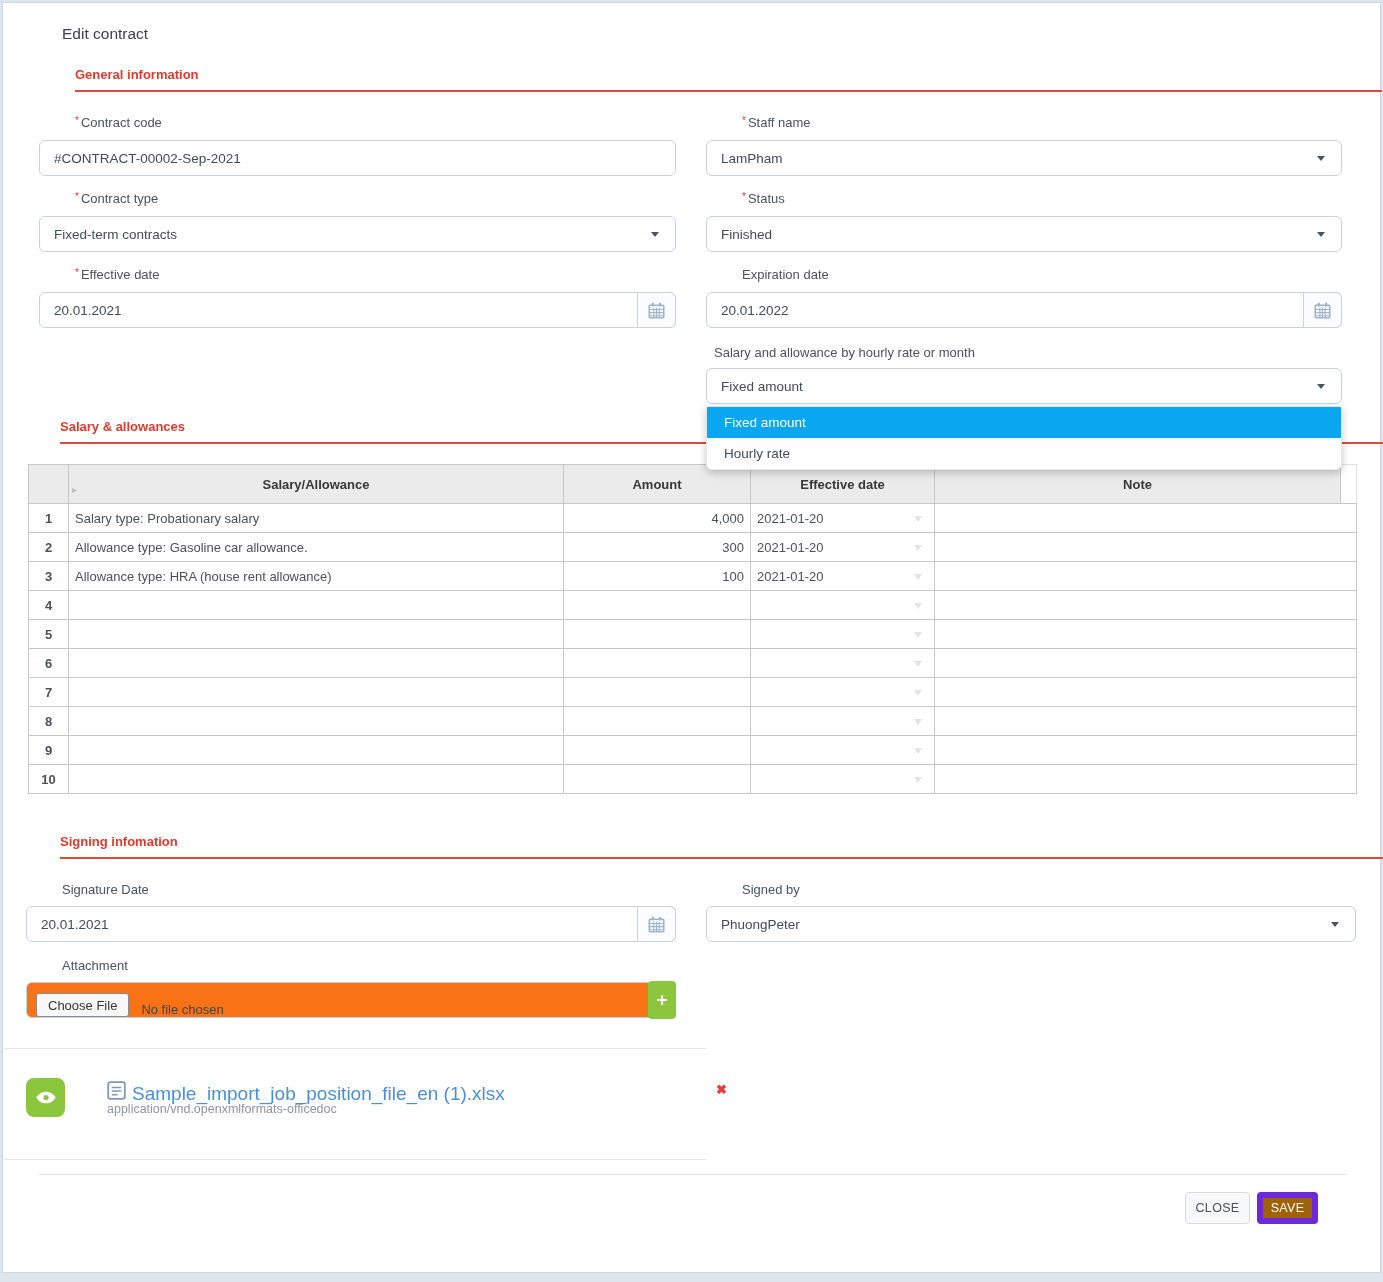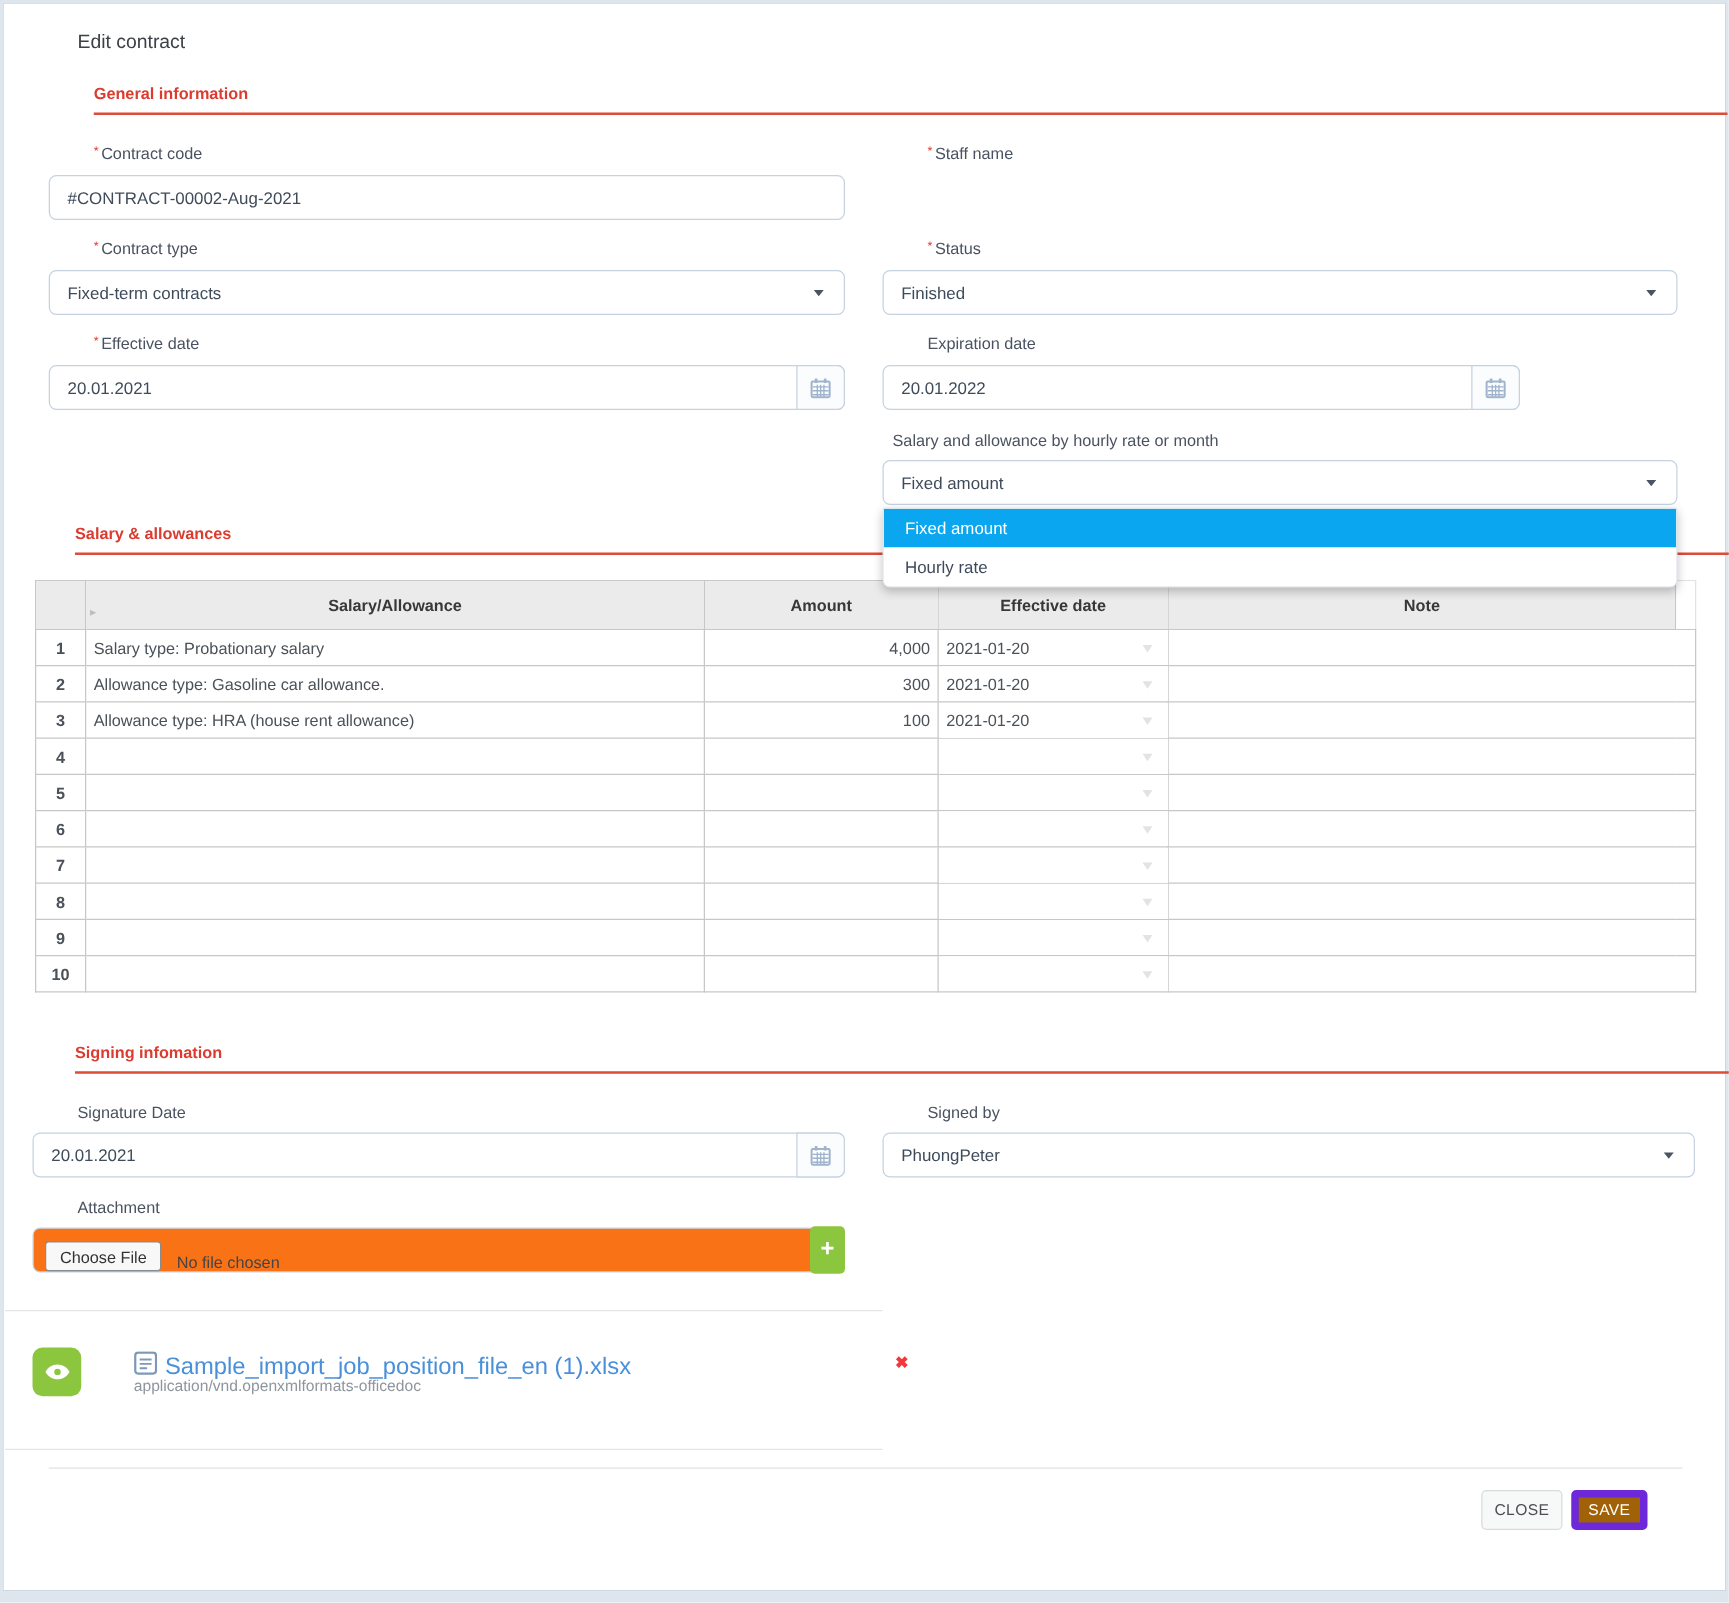--- a/index.html
+++ b/index.html
@@ -115,24 +115,28 @@
 
 <div class="card">
 
   <div class="abs page-title" style="left:23px; top:22px;">Edit contract</div>
 
   <div class="abs sec-head" style="left:36px; top:64px;">General information</div>
   <div class="abs sec-line" style="left:36px; top:87px; width:1307px;"></div>
 
   <div class="abs flabel" style="left:36px; top:112px;"><span class="req">*</span><span>Contract code</span></div>
   <div class="ctrl" style="left:36px; top:137px; width:637px;">
-      <span>#CONTRACT-00002-Aug-2021</span>
+      <span>#CONTRACT-00002-Sep-2021</span>
     </div>
 
   <div class="abs flabel" style="left:703px; top:112px;"><span class="req">*</span><span>Staff name</span></div>
+  <div class="ctrl" style="left:703px; top:137px; width:636px;">
+      <span>LamPham</span>
+      <span class="caret"></span>
+    </div>
 
   <div class="abs flabel" style="left:36px; top:188px;"><span class="req">*</span><span>Contract type</span></div>
   <div class="ctrl" style="left:36px; top:213px; width:637px;">
       <span>Fixed-term contracts</span>
       <span class="caret"></span>
     </div>
 
   <div class="abs flabel" style="left:703px; top:188px;"><span class="req">*</span><span>Status</span></div>
   <div class="ctrl" style="left:703px; top:213px; width:636px;">
       <span>Finished</span>
@@ -146,21 +150,21 @@
       <svg width="17" height="17" viewBox="0 0 16 16">
           <rect x="1.2" y="3" width="13.6" height="11.8" rx="1" fill="none" stroke="#9fb3cc" stroke-width="1.5"></rect>
           <rect x="3.6" y="0.8" width="2" height="3.4" fill="#9fb3cc"></rect>
           <rect x="10.4" y="0.8" width="2" height="3.4" fill="#9fb3cc"></rect>
           <path d="M2 7h12M2 10h12M2 13h12M5.5 5.5v9M8 5.5v9M10.5 5.5v9" stroke="#9fb3cc" stroke-width="1"></path>
         </svg>
     </span>
   </div>
 
   <div class="abs flabel" style="left:703px; top:264px;"><span>Expiration date</span></div>
-  <div class="ctrl" style="left:703px; top:289px; width:510px;">
+  <div class="ctrl" style="left:703px; top:289px; width:636px;">
     <span>20.01.2022</span>
     <span class="cal">
       <svg width="17" height="17" viewBox="0 0 16 16">
           <rect x="1.2" y="3" width="13.6" height="11.8" rx="1" fill="none" stroke="#9fb3cc" stroke-width="1.5"></rect>
           <rect x="3.6" y="0.8" width="2" height="3.4" fill="#9fb3cc"></rect>
           <rect x="10.4" y="0.8" width="2" height="3.4" fill="#9fb3cc"></rect>
           <path d="M2 7h12M2 10h12M2 13h12M5.5 5.5v9M8 5.5v9M10.5 5.5v9" stroke="#9fb3cc" stroke-width="1"></path>
         </svg>
     </span>
   </div>

